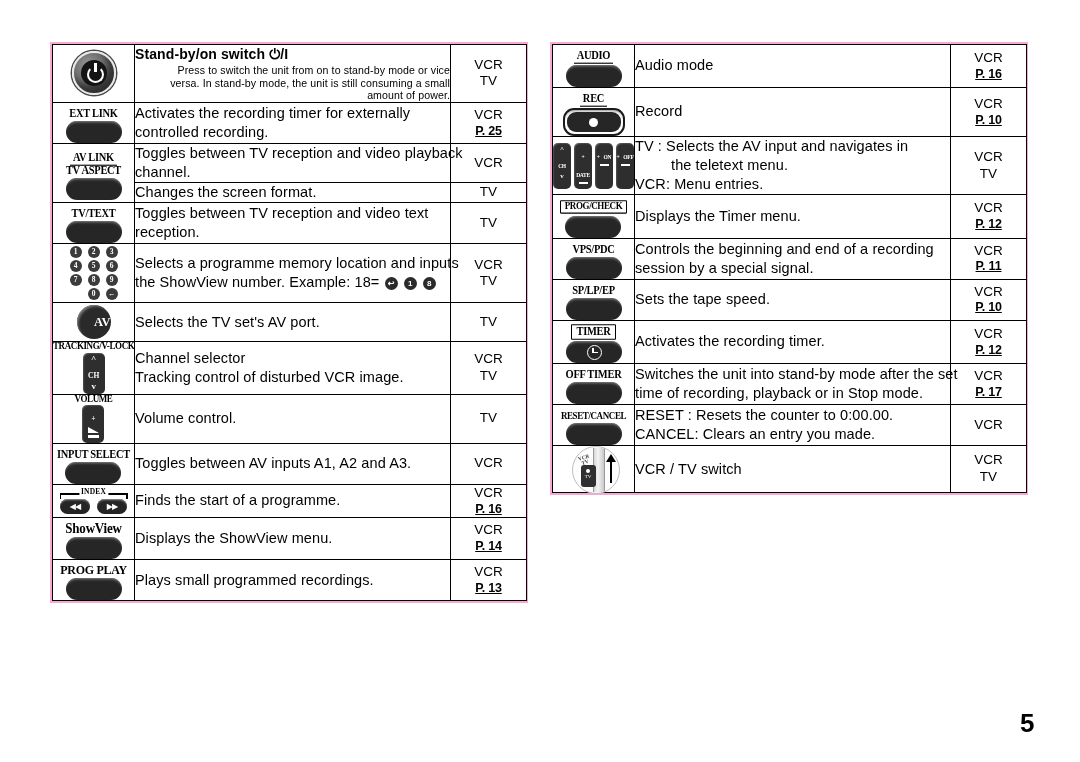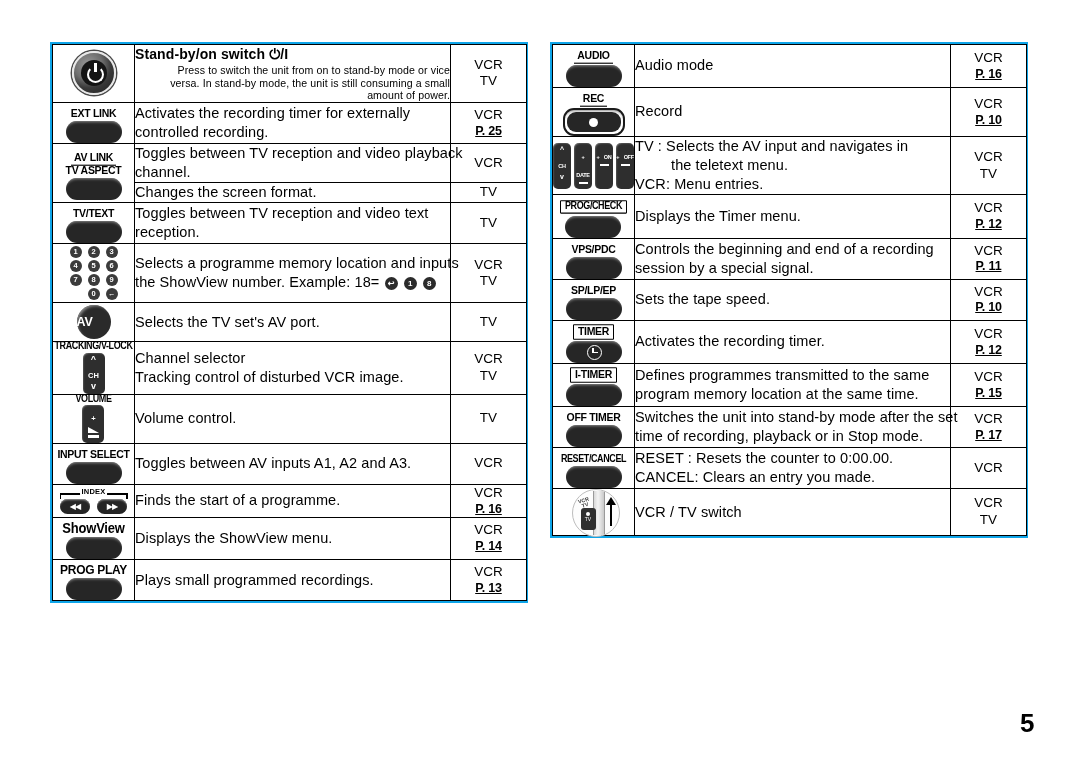--- a/index.html
+++ b/index.html
@@ -20,21 +20,21 @@
     position: absolute;
     left: 0; top: 0;
     width: 1080px;
     height: 762px;
   }
 
   .col {
     position: absolute;
     top: 42px;
     width: 478px;
-    border: 2px solid #0ea5e9;
+    border: 2px solid #f9a8d4;
     box-sizing: border-box;
   }
   .col-left  { left: 50px; }
   .col-right { left: 550px; }
 
   table.btntable {
     border-collapse: collapse;
     width: 100%;
     table-layout: fixed;
   }
@@ -45,20 +45,21 @@
   }
 
   
   col.c-icon { width: 82px; }
   col.c-desc { width: 316px; }
   col.c-mode { width: 76px; }
 
   .cell-icon {
     text-align: center;
     padding: 4px 2px 4px 2px;
+    font-family: Liberation Serif, serif;
   }
   .cell-desc {
     padding: 4px 6px 4px 8px;
     font-size: 14.5px;
     line-height: 1.32;
     letter-spacing: 0.1px;
   }
   .cell-mode {
     text-align: center;
     font-size: 13.5px;
@@ -197,21 +198,21 @@
 
   .av-circle {
     width: 34px; height: 34px;
     border-radius: 50%;
     background: #2a2a2a;
     margin: 2px auto;
     color: #fff;
     font-weight: bold;
     font-size: 12.5px;
     line-height: 34px;
-    text-align: left;
+    text-align: right;
     box-shadow: inset 2px 2px 3px -1px #8f8f8f;
   }
 
   
   .keypad { width: 64px; margin: 2px auto; }
   .keypad .krow {
     display: flex;
     justify-content: center;
     gap: 6px;
     margin-bottom: 2px;
@@ -783,36 +784,20 @@
         </td>
         <td class="cell-desc">
           <div class="desc-line">Activates the recording timer.</div>
         </td>
         <td class="cell-mode">
           <div>VCR</div>
           <div class="pg">P. 12</div>
         </td>
       </tr>
 
-      <tr>
-        <td class="cell-icon">
-          <div class="ic">
-            <span class="lbl box">I-TIMER</span>
-            <div class="pill"></div>
-          </div>
-        </td>
-        <td class="cell-desc">
-          <div class="desc-line">Defines programmes transmitted to the same</div>
-          <div class="desc-line">program memory location at the same time.</div>
-        </td>
-        <td class="cell-mode">
-          <div>VCR</div>
-          <div class="pg">P. 15</div>
-        </td>
-      </tr>
 
       <tr>
         <td class="cell-icon">
           <div class="ic">
             <span class="lbl">OFF TIMER</span>
             <div class="pill"></div>
           </div>
         </td>
         <td class="cell-desc">
           <div class="desc-line">Switches the unit into stand-by mode after the set</div>

